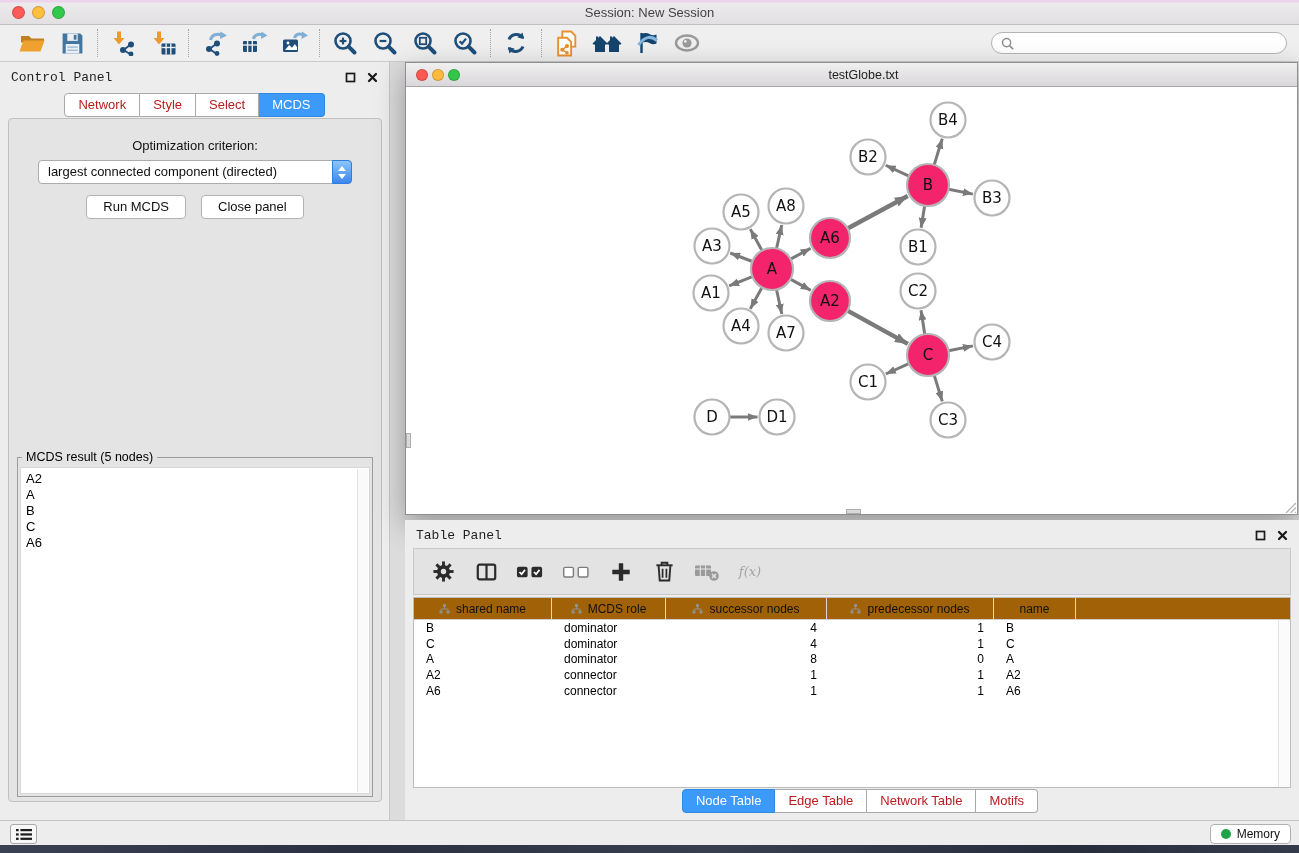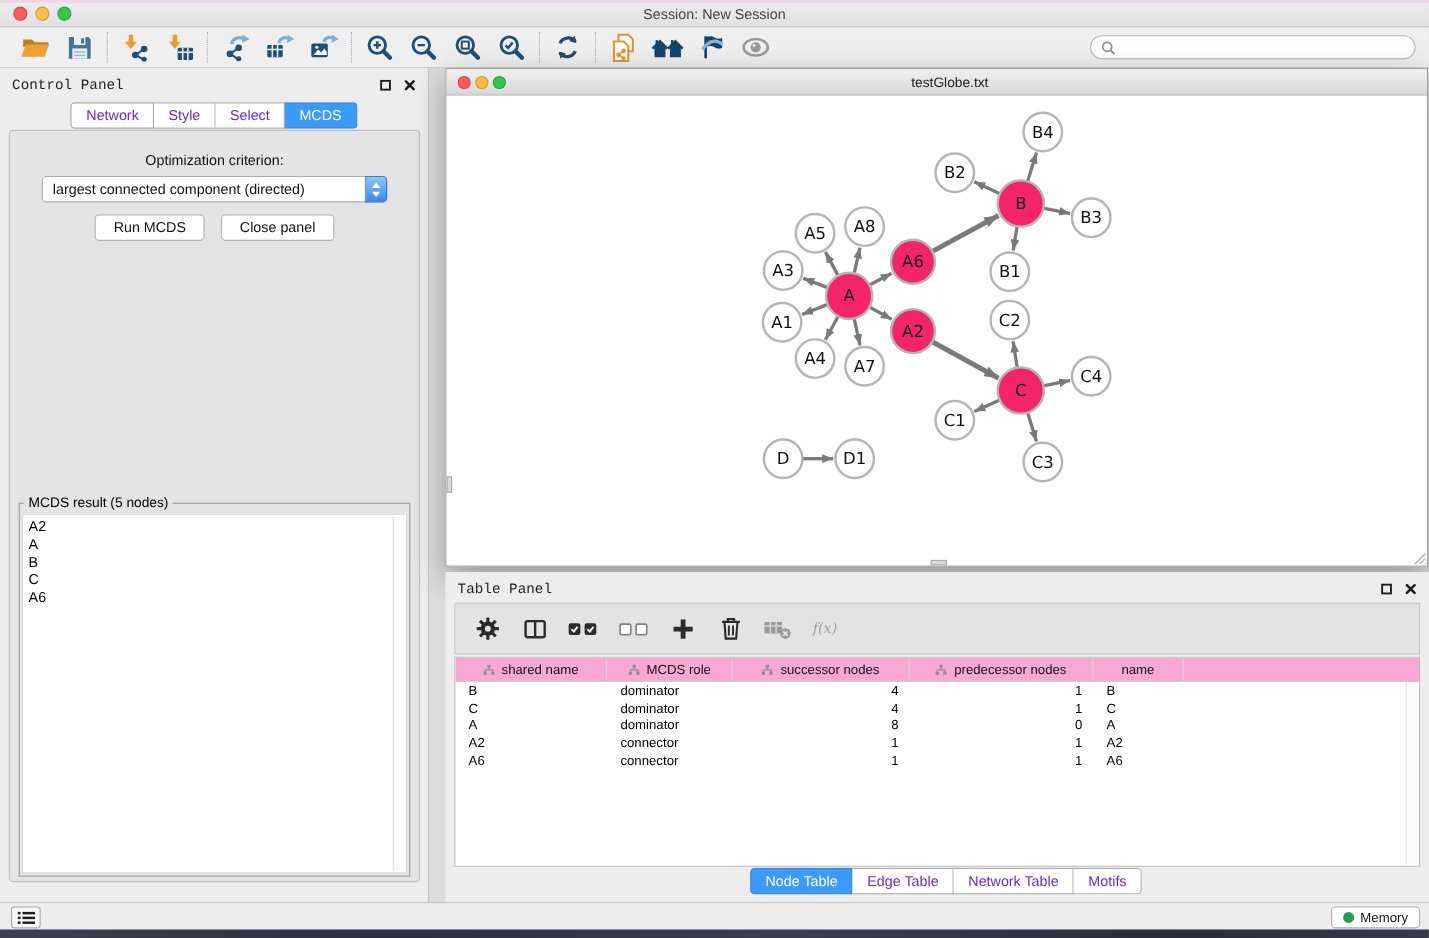--- a/index.html
+++ b/index.html
@@ -22,21 +22,21 @@
   .tb-sep { width:1px; height:28px; border-left:1px dotted #a5a5a5; margin:0 5px; }
   .search { margin-left:auto; width:296px; height:22px; border:1px solid #b5b5b5; border-radius:12px; background:#fff;
     display:flex; align-items:center; padding:0 9px; gap:5px; }
   .search input { border:none; outline:none; flex:1; font-size:12px; background:transparent; font-family:inherit; }
 
   
   .control-panel { position:absolute; left:0; top:62px; width:390px; height:758px; background:#ededed; border-right:1px solid #c6c6c6; }
   .panel-header { height:30px; display:flex; align-items:center; padding:0 11px; font-size:13px; color:#1f1f1f;font-family:Liberation Mono, monospace; }
   .win-btns { margin-left:auto; display:flex; gap:11px; align-items:center; }
   .cp-tabs { display:flex; justify-content:center; margin-top:1px; position:relative; z-index:2; }
-  .seg-tab { font-size:13px; padding:3px 13px 4px; background:#fff; border:1px solid #aaa; border-left:none; color:#6d28d9; cursor:default; }
+  .seg-tab { font-size:13px; padding:3px 13px 4px; background:#fff; border:1px solid #aaa; border-left:none; color:#b91c1c; cursor:default; }
   .seg-tab:first-child { border-left:1px solid #aaa; border-radius:4px 0 0 4px; }
   .seg-tab:last-child { border-radius:0 4px 4px 0; }
   .seg-tab.active { background:#3b9afa; border-color:#2f87e6; color:#fff; }
   .cp-content { position:absolute; left:8px; right:7px; top:56px; bottom:18px; background:#e4e4e4;
     border:1px solid #c0c0c0; border-radius:4px; }
   .opt-label { text-align:center; padding-top:19px; font-size:13px; color:#111; }
   .dropdown { margin:7px auto 0; width:314px; height:24px; background:#fff; border:1px solid #acacac; border-radius:4px;
     position:relative; font-size:13px; line-height:22px; padding-left:9px; color:#111; }
   .dd-stepper { position:absolute; right:-1px; top:-1px; bottom:-1px; width:20px; border-radius:0 4px 4px 0;
     background:linear-gradient(#8ec6fb,#3a86ec); display:flex; flex-direction:column; align-items:center; justify-content:center; gap:3px;
@@ -62,21 +62,21 @@
   .nw-hthumb { position:absolute; left:440px; bottom:0; width:15px; height:5px; background:#d9d9d9; border:1px solid #adadad; }
   .nw-grip { position:absolute; right:1px; bottom:1px; width:13px; height:13px; }
 
   
   .table-panel { position:absolute; left:405px; top:520px; width:894px; height:300px; background:#ededed; }
   .tp-toolbar { position:absolute; left:8px; right:8px; top:28px; height:47px; background:#e3e3e3; border:1px solid #c9c9c9;
     display:flex; align-items:center; padding:0 16px; gap:17px; }
   .tp-tbtn { min-width:26px; height:30px; display:flex; align-items:center; justify-content:center; }
   .fx { font-family:"DejaVu Serif",serif; font-style:italic; font-size:13px; color:#a3a3a3; }
   .tp-table { position:absolute; left:8px; right:8px; top:77px; bottom:32px; background:#fff; border:1px solid #bdbdbd; overflow:hidden; }
-  .t-head { display:flex; height:22px; background:#f9a8d4; border-bottom:1px solid #cfcfcf; }
+  .t-head { display:flex; height:22px; background:#a16207; border-bottom:1px solid #cfcfcf; }
   .th { display:flex; align-items:center; justify-content:center; gap:6px; font-size:12px; color:#111;
     border-right:1px solid #d8d8d8; flex:0 0 auto; }
   .th.fill { flex:1 1 auto; border-right:none; }
   .t-row { display:flex; height:15.8px; align-items:center; font-size:12px; color:#000; }
   .td { flex:0 0 auto; white-space:nowrap; overflow:hidden; }
   .tp-scroll { position:absolute; right:0; top:22px; bottom:0; width:12px; background:#fbfbfb; border-left:1px solid #e5e5e5; }
   .tp-tabs { position:absolute; left:16px; right:0; bottom:7px; display:flex; justify-content:center; }
 
   
   .statusbar { position:absolute; left:0; top:820px; width:100%; height:25px; background:#ededed; border-top:1px solid #c6c6c6; }

